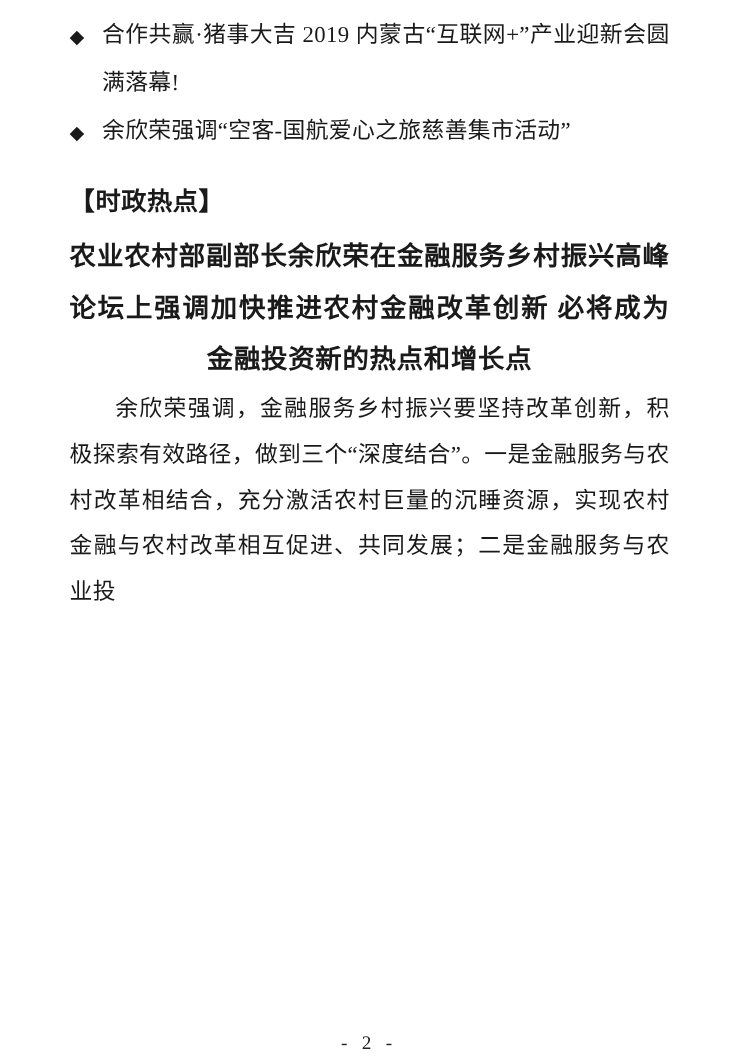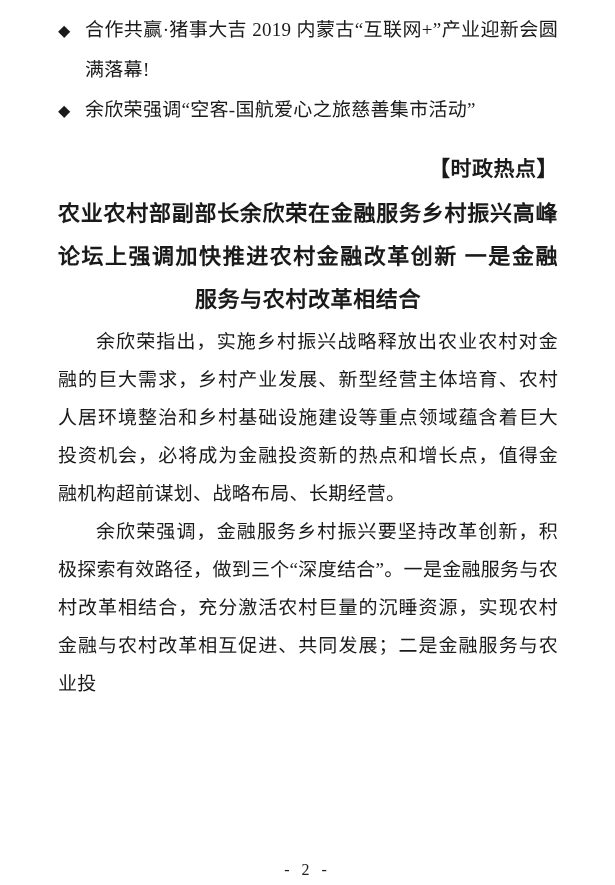--- a/index.html
+++ b/index.html
@@ -40,21 +40,20 @@
     font-family: "DejaVu Sans", sans-serif;
   }
   
   .section-header {
     margin-top: 26px;
     font-family: "Liberation Sans", "DejaVu Sans", sans-serif;
     font-weight: bold;
     font-size: 21px;
     line-height: 26px;
     letter-spacing: 0.5px;
-    text-align: right;
   }
   
   .article-title {
     margin: 10px 0 0 0;
     font-size: 22px;
     font-weight: bold;
     line-height: 43px;
     text-align: justify;
     text-align-last: center;
     letter-spacing: 0.6px;
@@ -95,22 +94,21 @@
       <span>合作共赢·猪事大吉 2019 内蒙古“互联网+”产业迎新会圆满落幕!</span>
     </div>
     <div class="bullet-item">
       <span class="bullet-marker">◆</span>
       <span>余欣荣强调“空客-国航爱心之旅慈善集市活动”</span>
     </div>
   </div>
 
   <div class="section-header">【时政热点】</div>
 
-  <h1 class="article-title">农业农村部副部长余欣荣在金融服务乡村振兴高峰论坛上强调加快推进农村金融改革创新 一是金融服务与农村改革相结合</h1>
+  <h1 class="article-title">农业农村部副部长余欣荣在金融服务乡村振兴高峰论坛上强调加快推进农村金融改革创新 必将成为金融投资新的热点和增长点</h1>
 
   <div class="article-body">
-    <p>余欣荣指出，实施乡村振兴战略释放出农业农村对金融的巨大需求，乡村产业发展、新型经营主体培育、农村人居环境整治和乡村基础设施建设等重点领域蕴含着巨大投资机会，必将成为金融投资新的热点和增长点，值得金融机构超前谋划、战略布局、长期经营。</p>
     <p>余欣荣强调，金融服务乡村振兴要坚持改革创新，积极探索有效路径，做到三个“深度结合”。一是金融服务与农村改革相结合，充分激活农村巨量的沉睡资源，实现农村金融与农村改革相互促进、共同发展；二是金融服务与农业投</p>
   </div>
 
   <div class="page-number">- 2 -</div>
 
 </div>
 
 </body></html>

